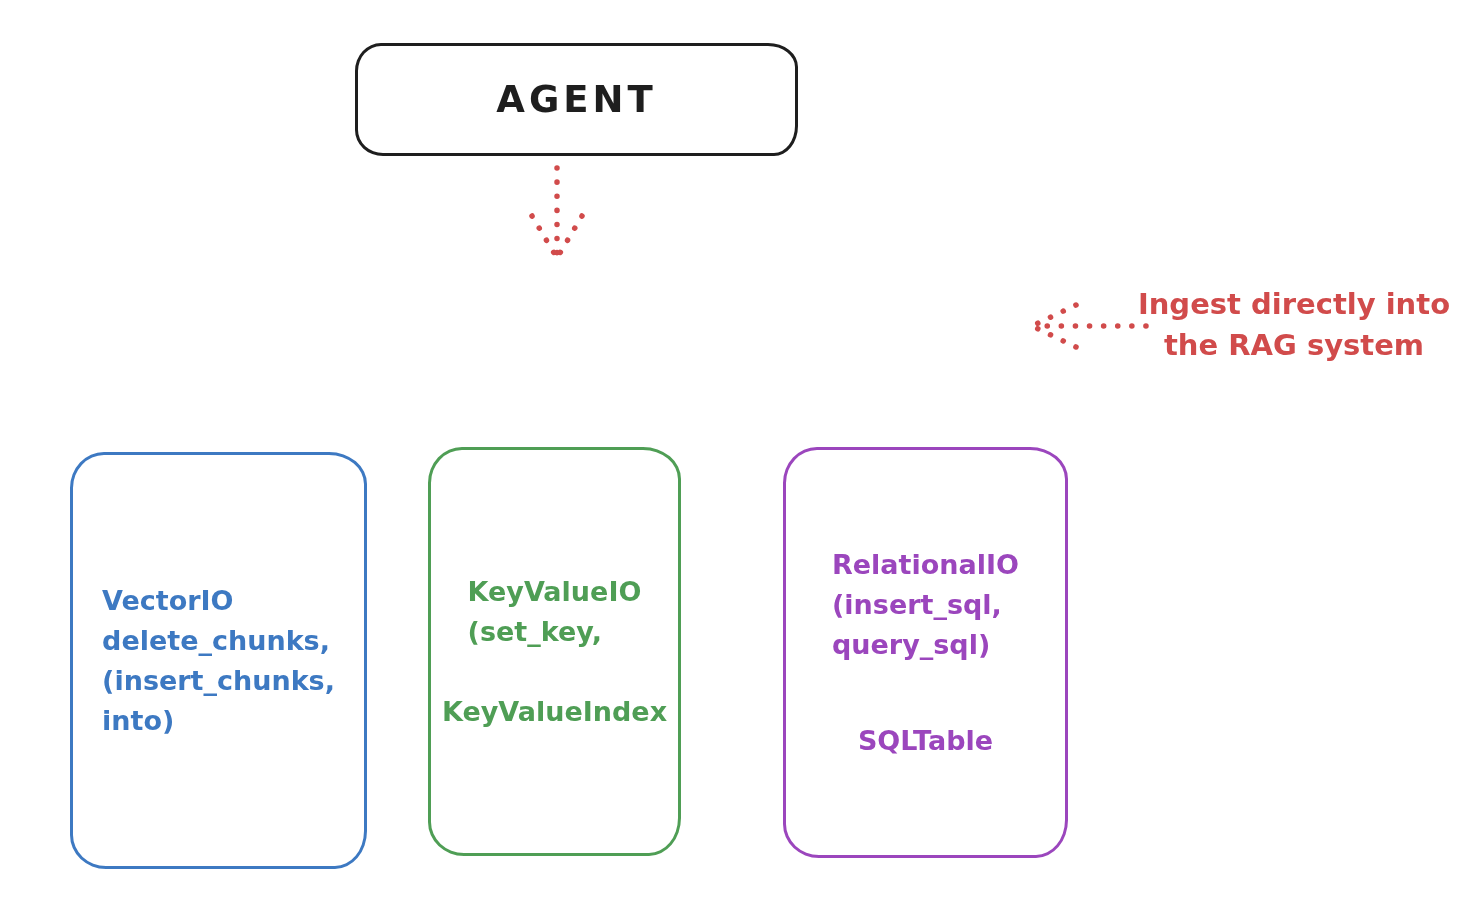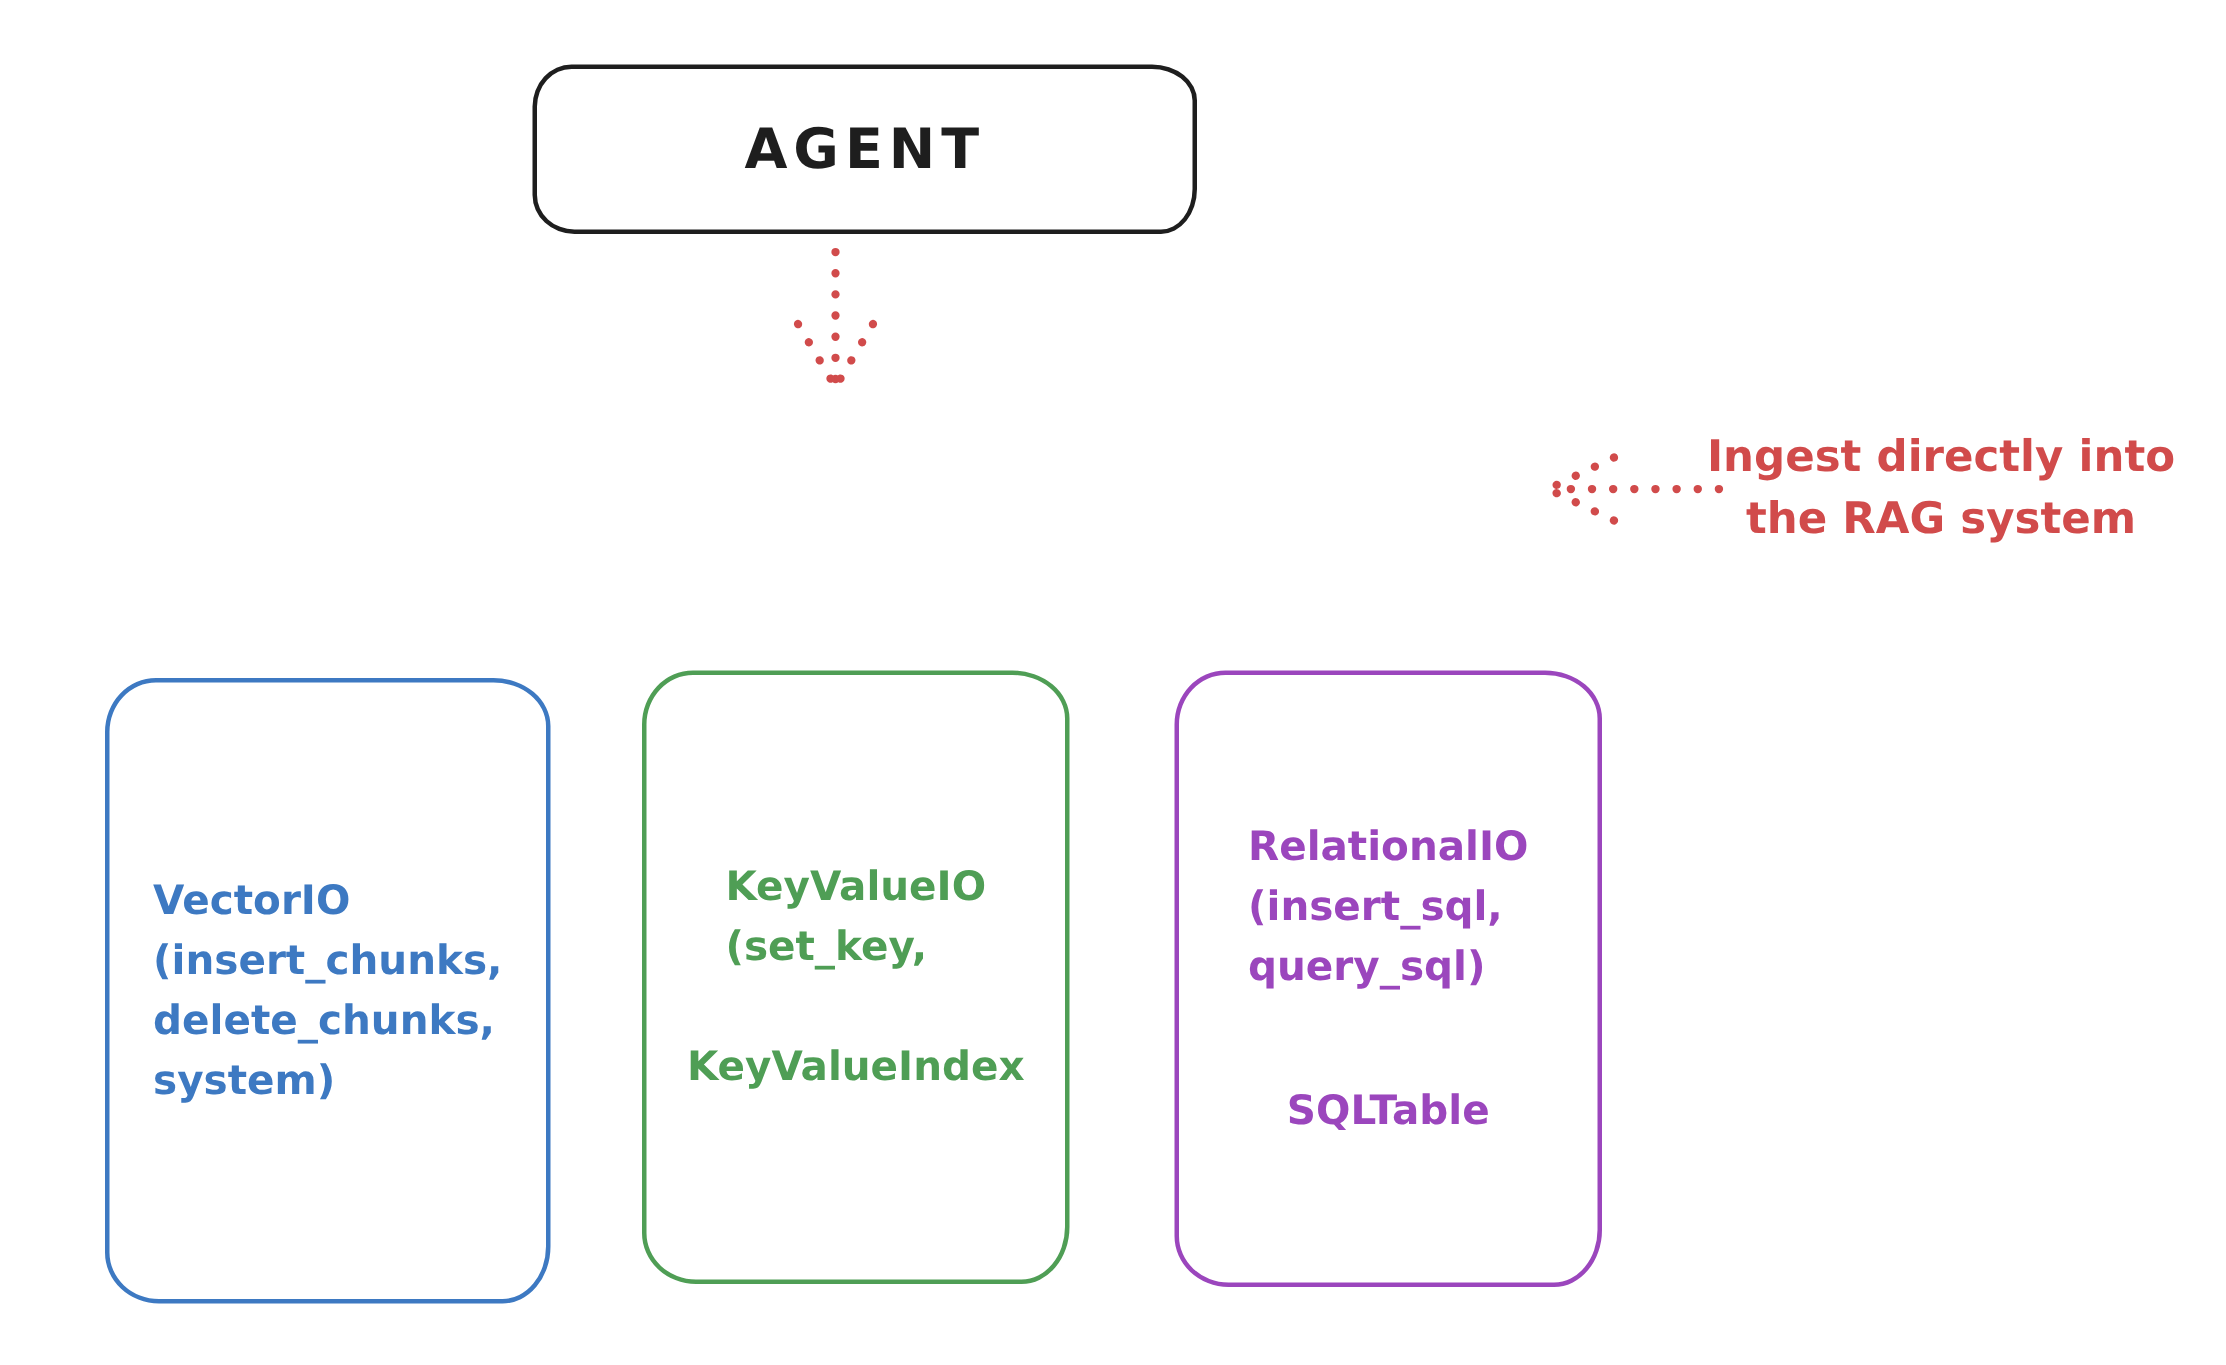--- a/index.html
+++ b/index.html
@@ -55,21 +55,21 @@
     text-align: left;
     font-weight: bold;
     font-size: 27px;
     line-height: 40px;
   }
   .backend-vector {
     left: 70px; top: 452px; width: 297px; height: 417px;
     border-color: var(--blue); color: var(--blue);
   }
   .backend-keyvalue {
-    left: 428px; top: 447px; width: 285px; height: 409px;
+    left: 428px; top: 447px; width: 253px; height: 409px;
     border-color: var(--green); color: var(--green);
   }
   .backend-relational {
     left: 783px; top: 447px; width: 285px; height: 411px;
     border-color: var(--purple); color: var(--purple); gap: 16px;
   }
   .backend .index-label { margin-top: 40px; }
 
   .annotation {
     position: absolute;
@@ -120,23 +120,23 @@
   </div>
 
   <div class="annotation">
     <div>Ingest directly into</div>
     <div>the RAG system</div>
   </div>
 
   <div class="backend backend-vector">
     <div>
       <div>VectorIO</div>
+      <div>delete_chunks,</div>
       <div>(insert_chunks,</div>
-      <div>delete_chunks,</div>
-      <div>system)</div>
+      <div>into)</div>
     </div>
   </div>
 
   <div class="backend backend-keyvalue">
     <div>
       <div>KeyValueIO</div>
       <div>(set_key,</div>
     </div>
     <div class="index-label">KeyValueIndex</div>
   </div>

